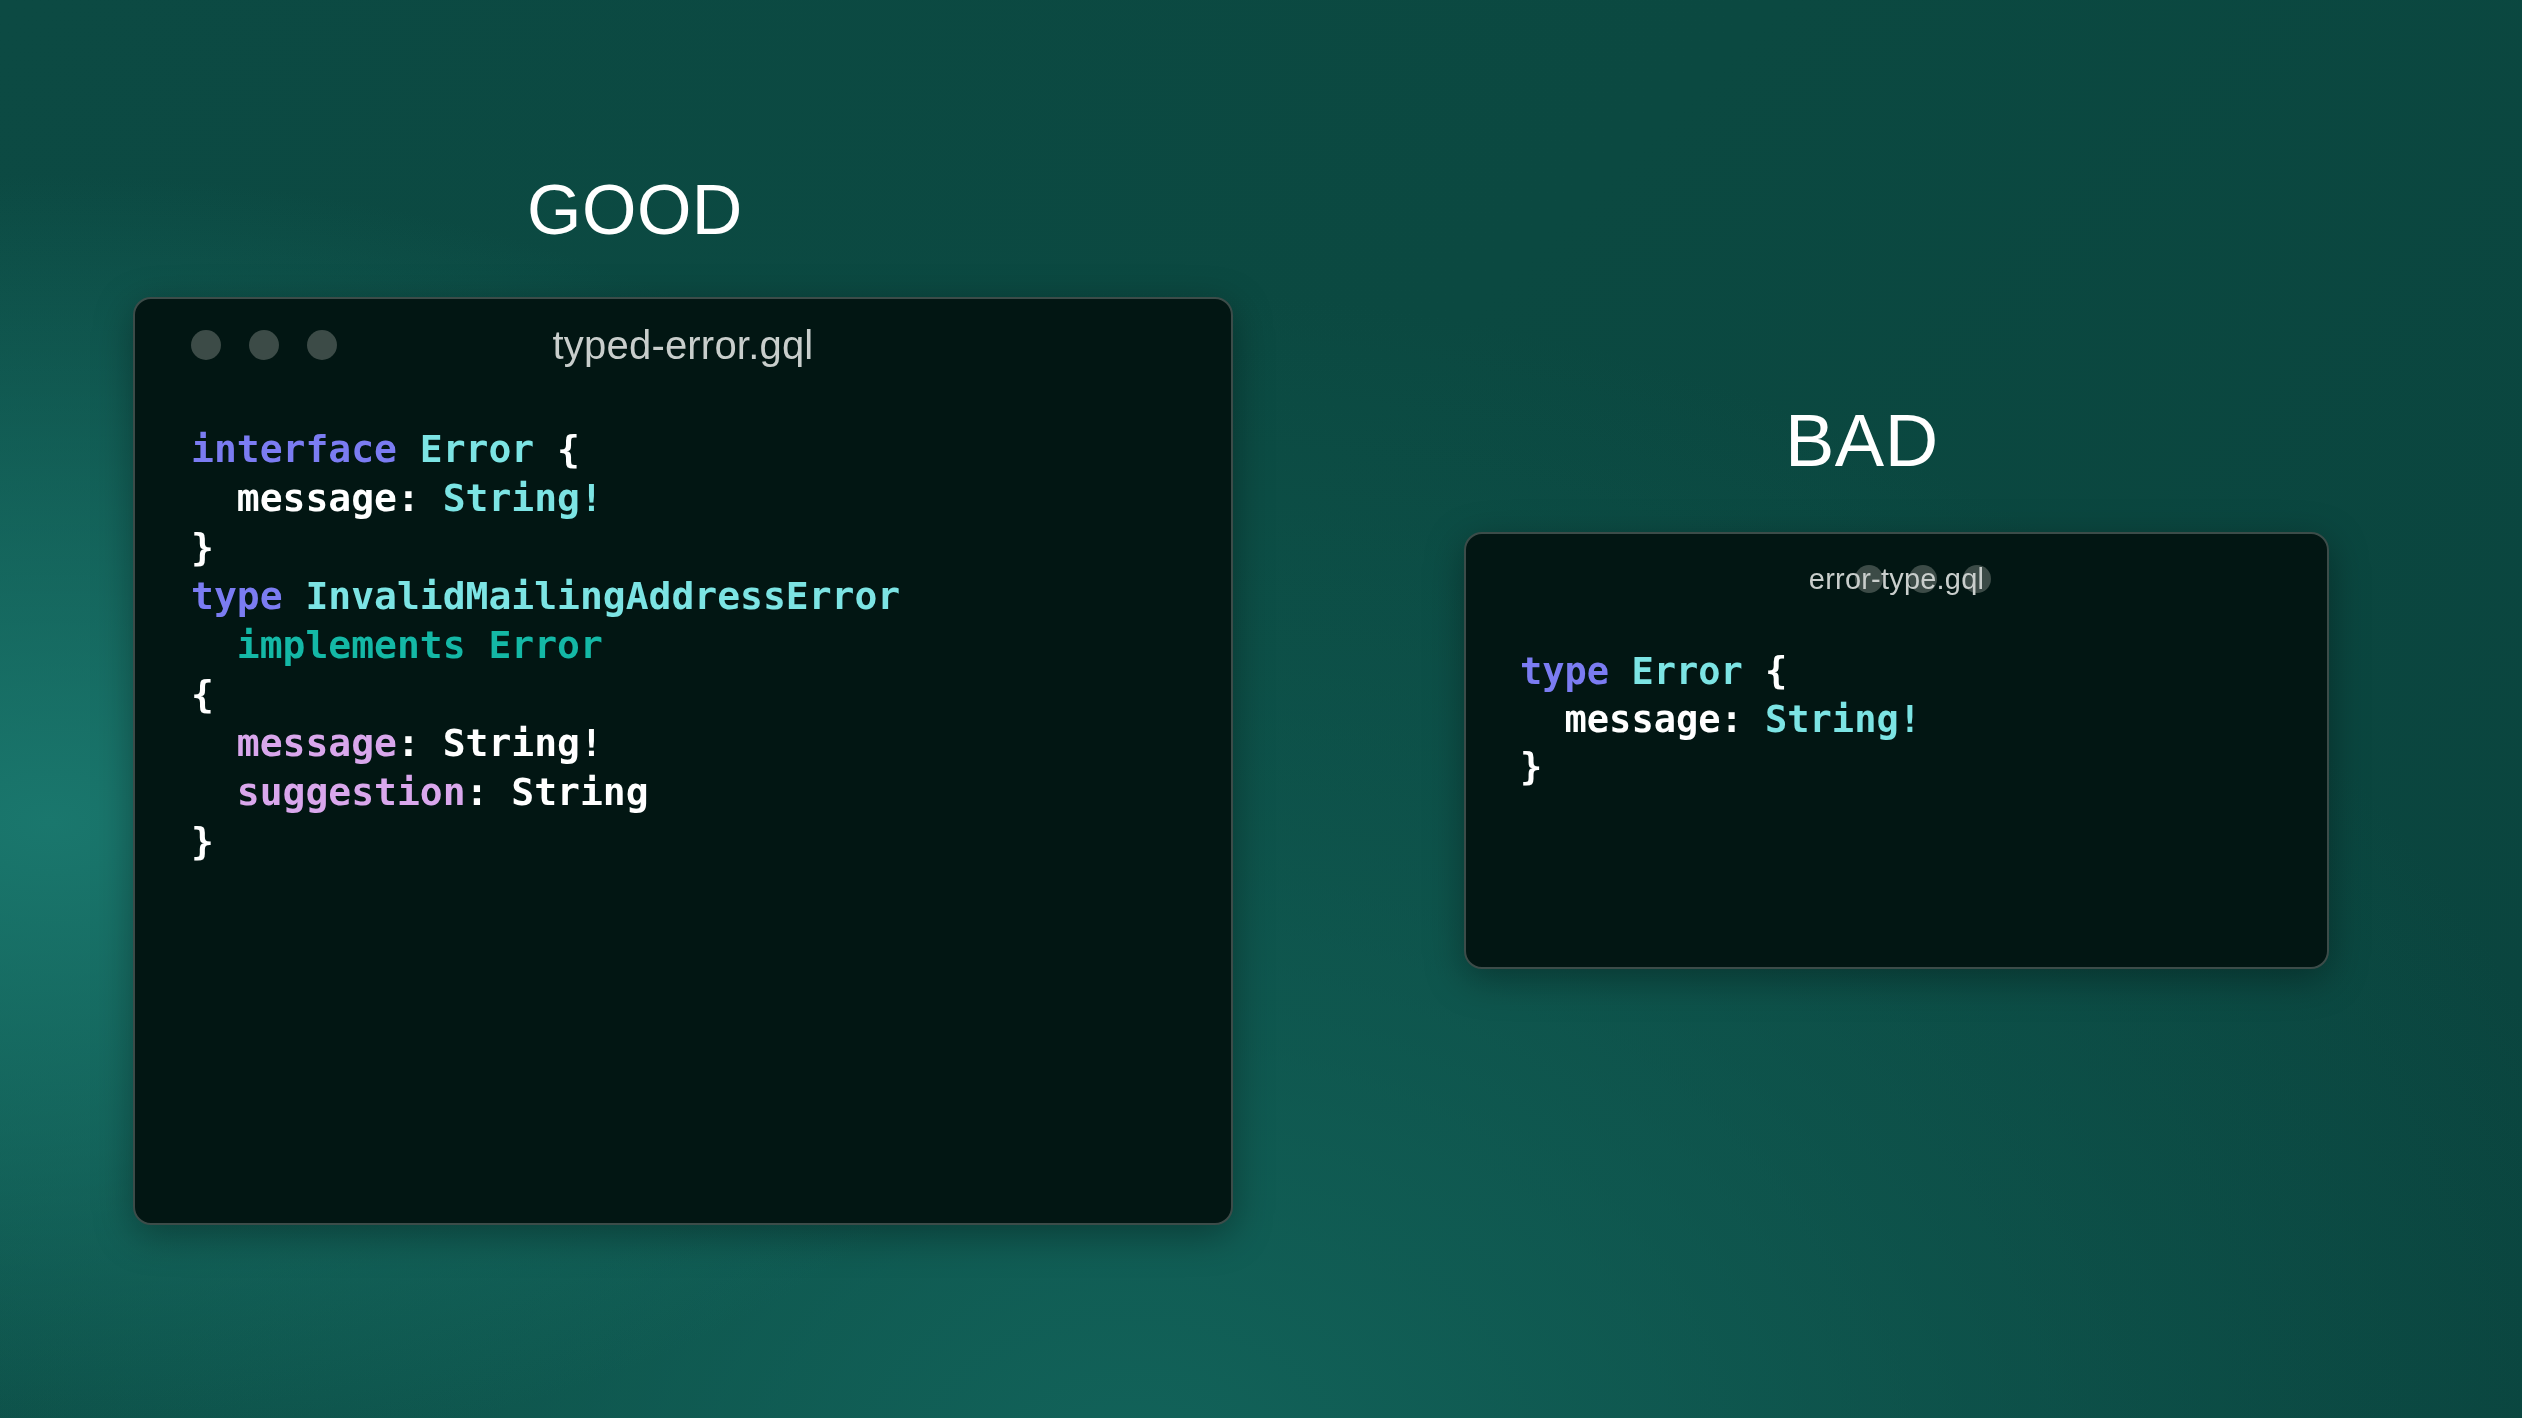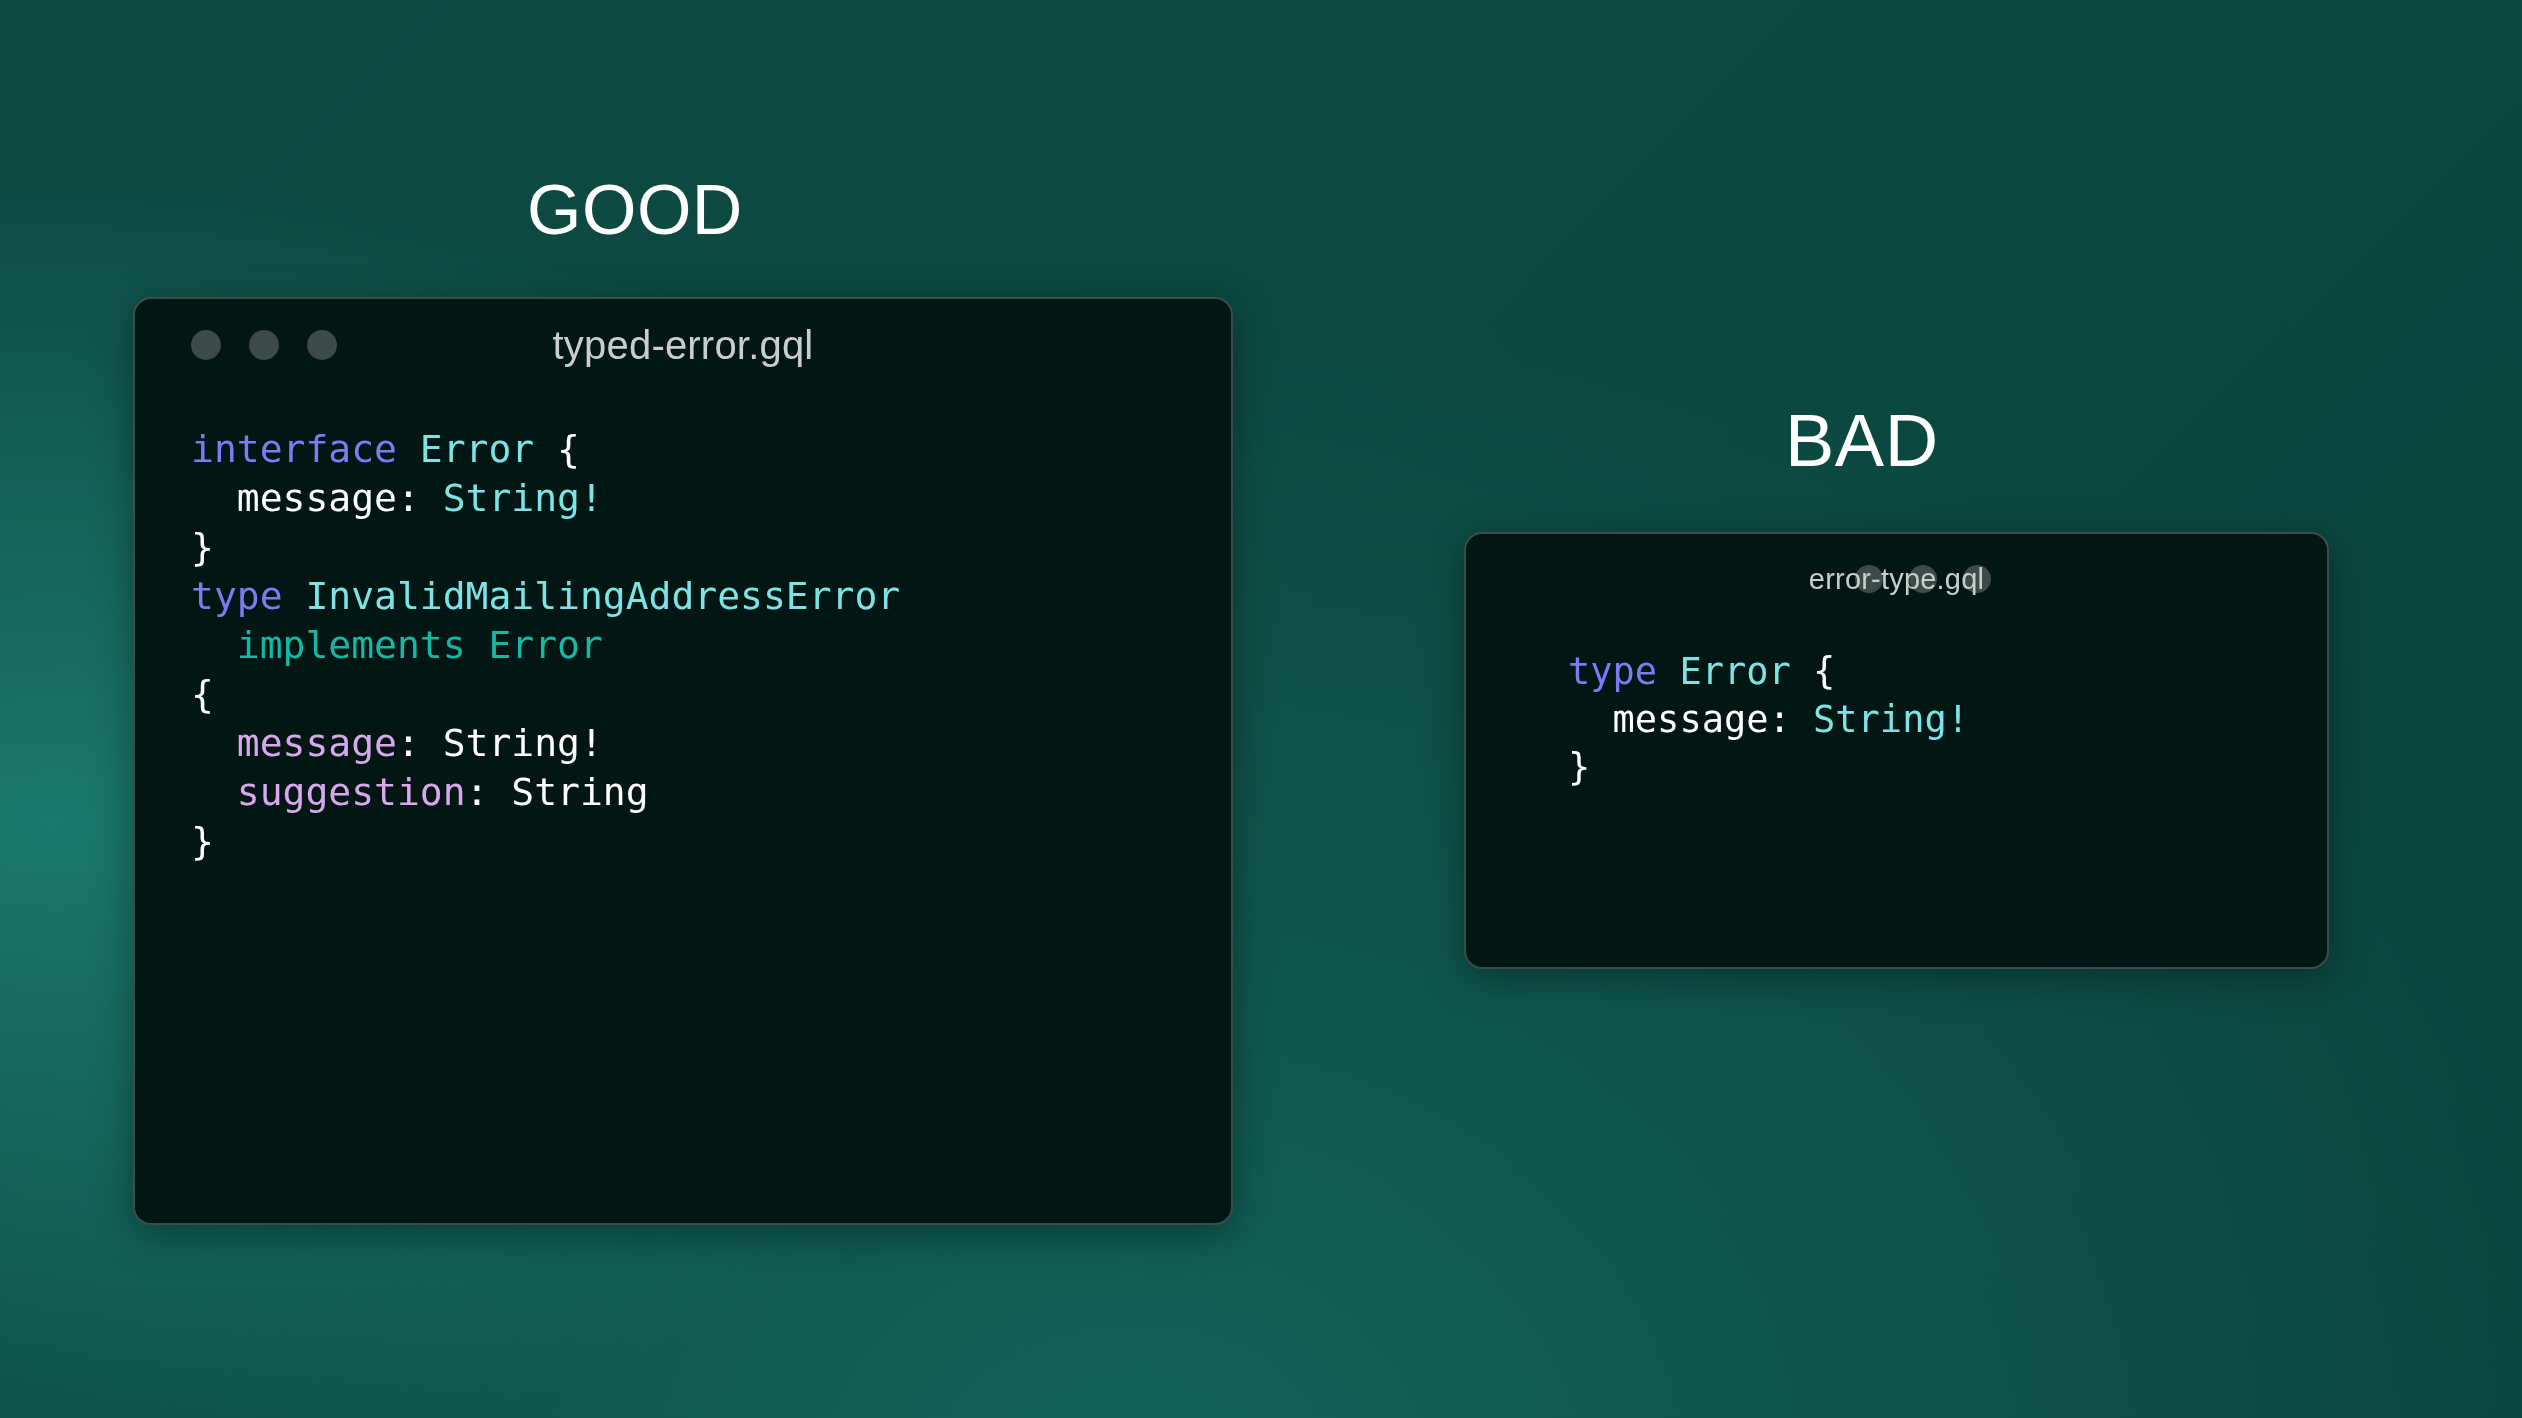--- a/index.html
+++ b/index.html
@@ -78,23 +78,23 @@
   
   .code-body {
     font-family:"DejaVu Sans Mono", monospace;
     font-size:38px;
     line-height:1.28;
     color:#ffffff;
     white-space:pre;
     padding:34px 0 0 56px;
     letter-spacing:0px;
   }
-  .win-bad .code-body { font-size:37px; padding:24px 16px 0 54px; line-height:1.28;margin-left:48px; }
+  .win-bad .code-body { font-size:37px; padding:24px 16px 0 54px; line-height:1.28; }
 
-  .ln { display:block; height:49px; }
+  .ln { display:block; height:49px;font-weight:bold; }
   .win-bad .ln { height:48px; }
 
   .kw   { color:#7b7cf2; }   
   .tname{ color:#7ce4e4; }   
   .field{ color:#ffffff; }   
   .fieldp{ color:#d9a7ec; }  
   .tcyan{ color:#7ce4e4; }   
   .twhite{ color:#ffffff; }  
   .impl { color:#14b8a6; }   
   .brace{ color:#ffffff; }

